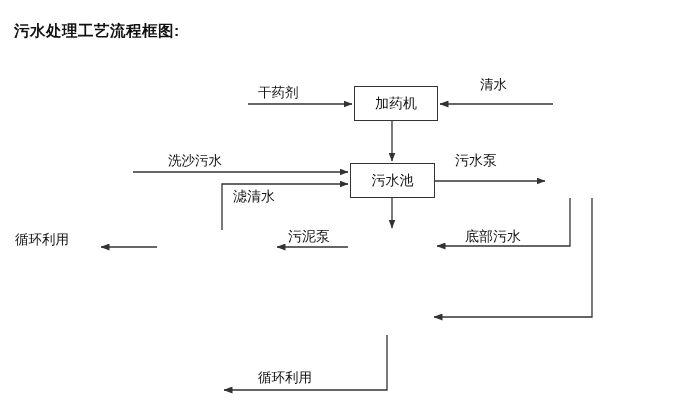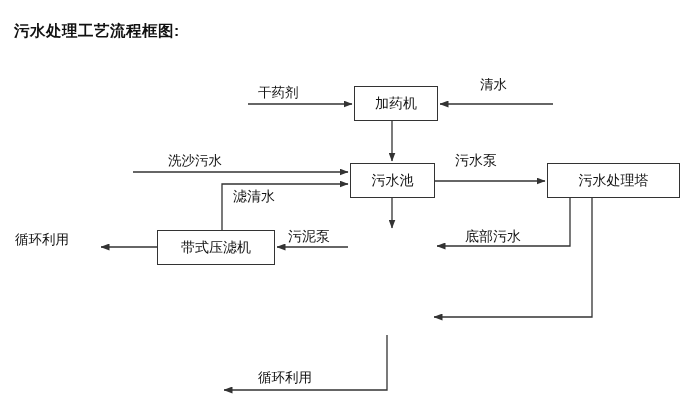--- a/index.html
+++ b/index.html
@@ -107,27 +107,21 @@
   </svg>
 
   <div class="node-box" style="left:354px; top:86px; width:84px; height:35px;">
     <span>加药机</span>
   </div>
 
   <div class="node-box" style="left:350px; top:163px; width:85px; height:35px;">
     <span>污水池</span>
   </div>
 
-  <div class="node-box" style="left:547px; top:163px; width:133px; height:35px;">
-    <span>污水处理塔</span>
-  </div>
 
-  <div class="node-box" style="left:157px; top:230px; width:118px; height:35px;">
-    <span>带式压滤机</span>
-  </div>
 
 
 
   <div class="io-label" style="left:258px; top:84px;">干药剂</div>
 
   <div class="io-label" style="left:480px; top:76px;">清水</div>
 
   <div class="io-label" style="left:168px; top:152px;">洗沙污水</div>
 
   <div class="edge-label" style="left:233px; top:188px;">滤清水</div>

